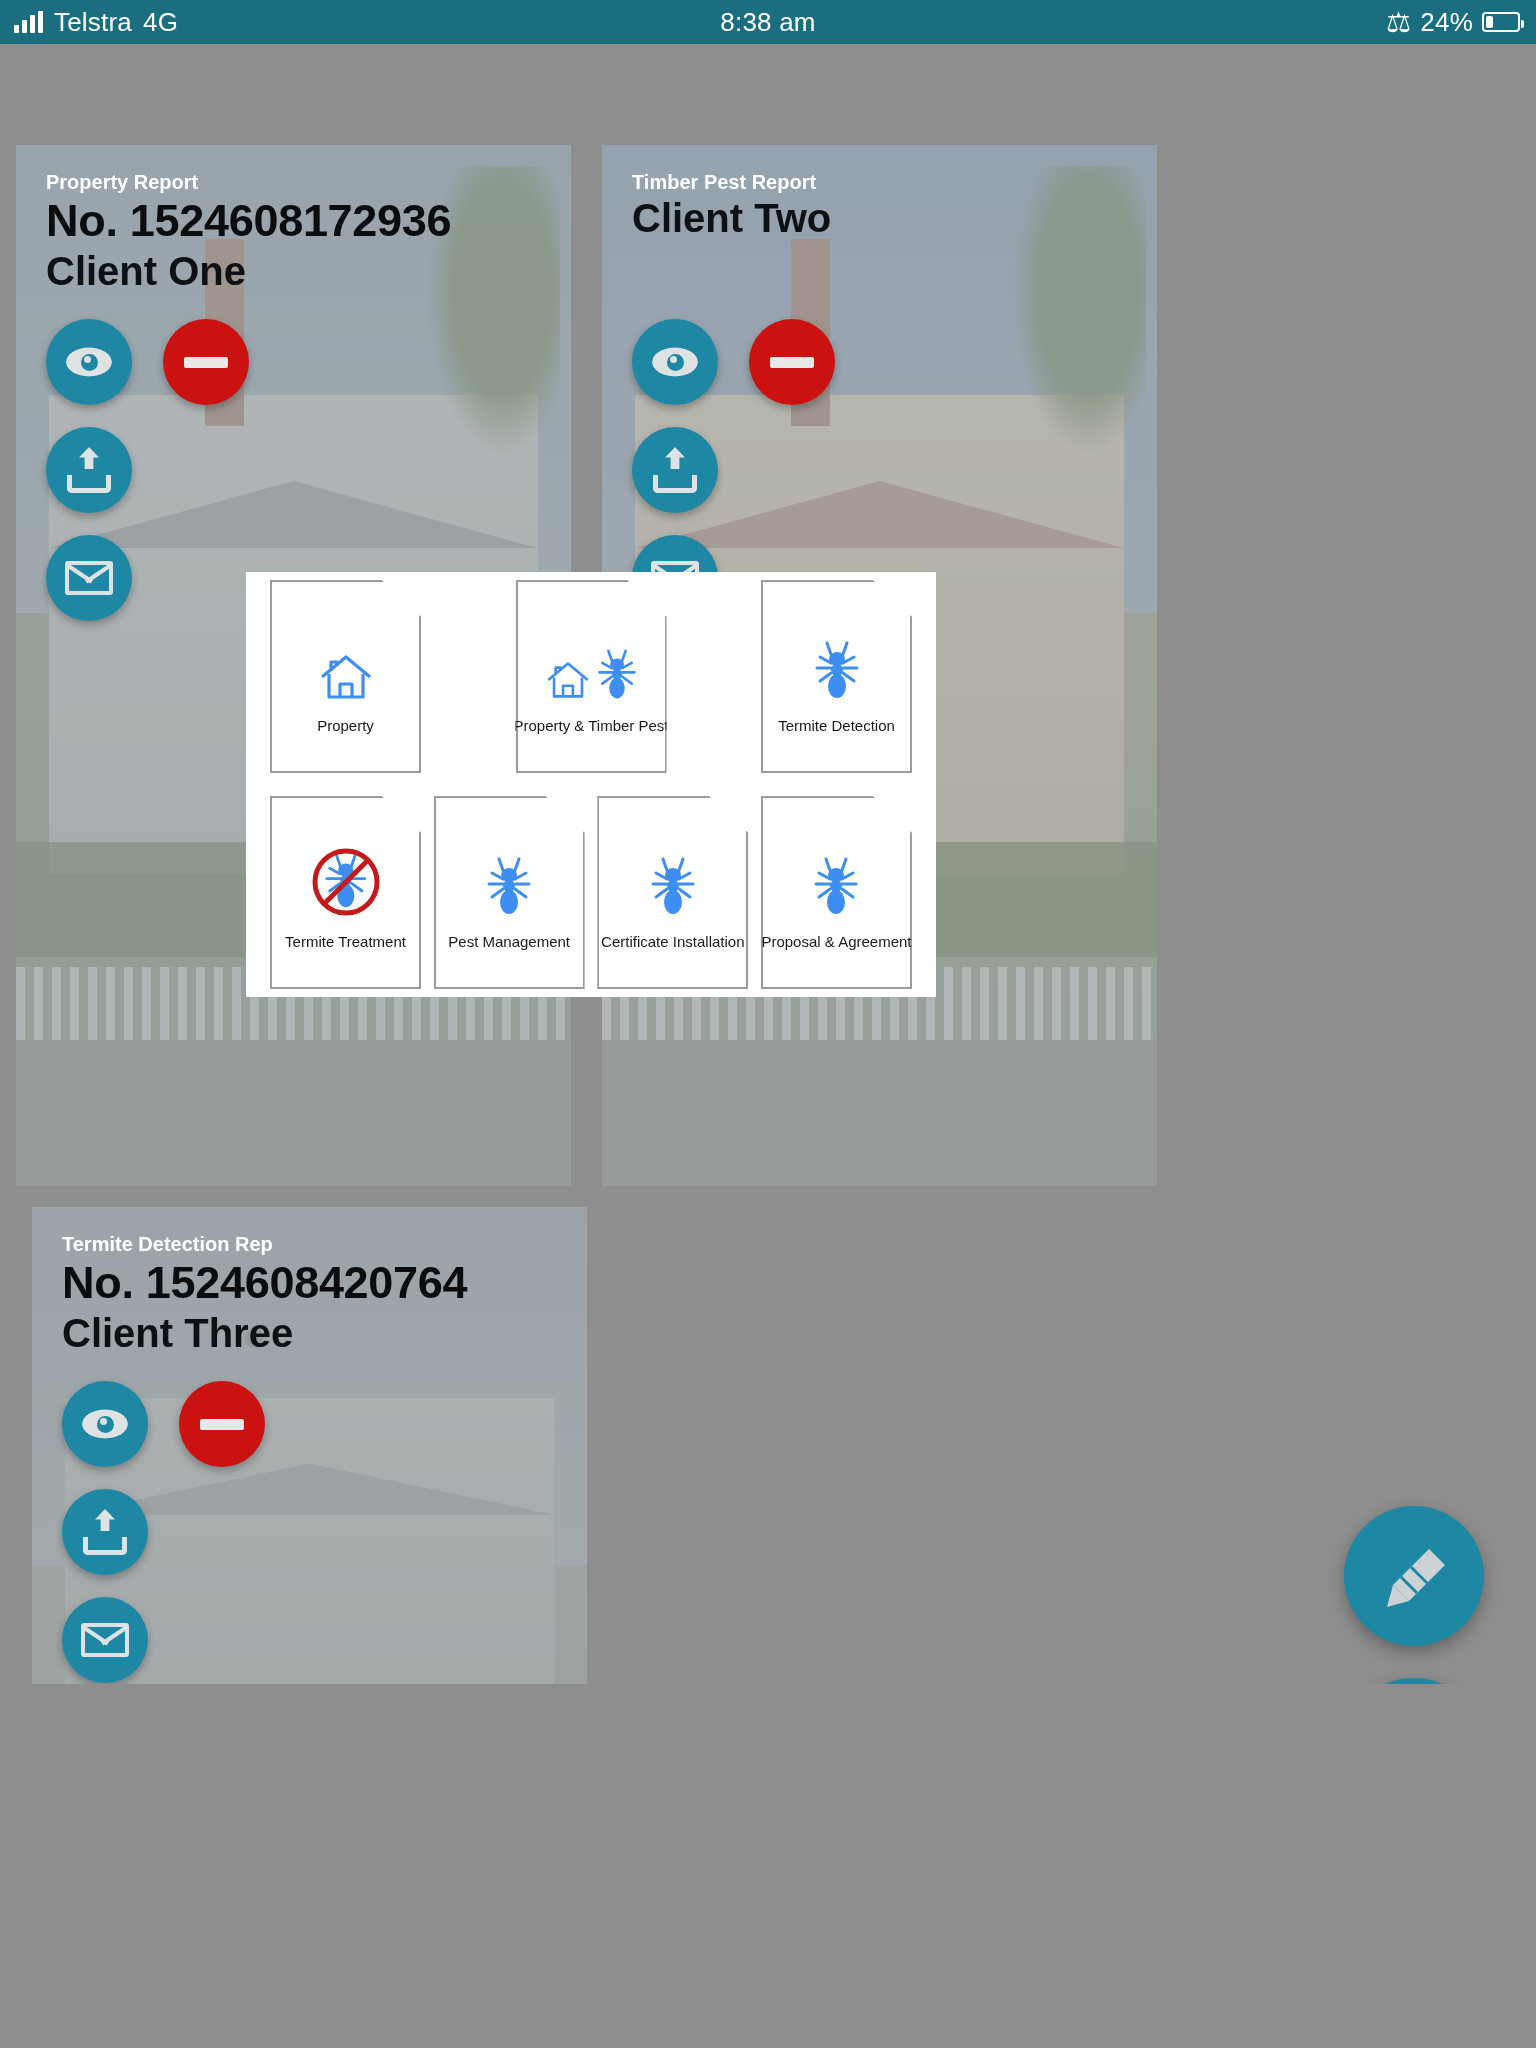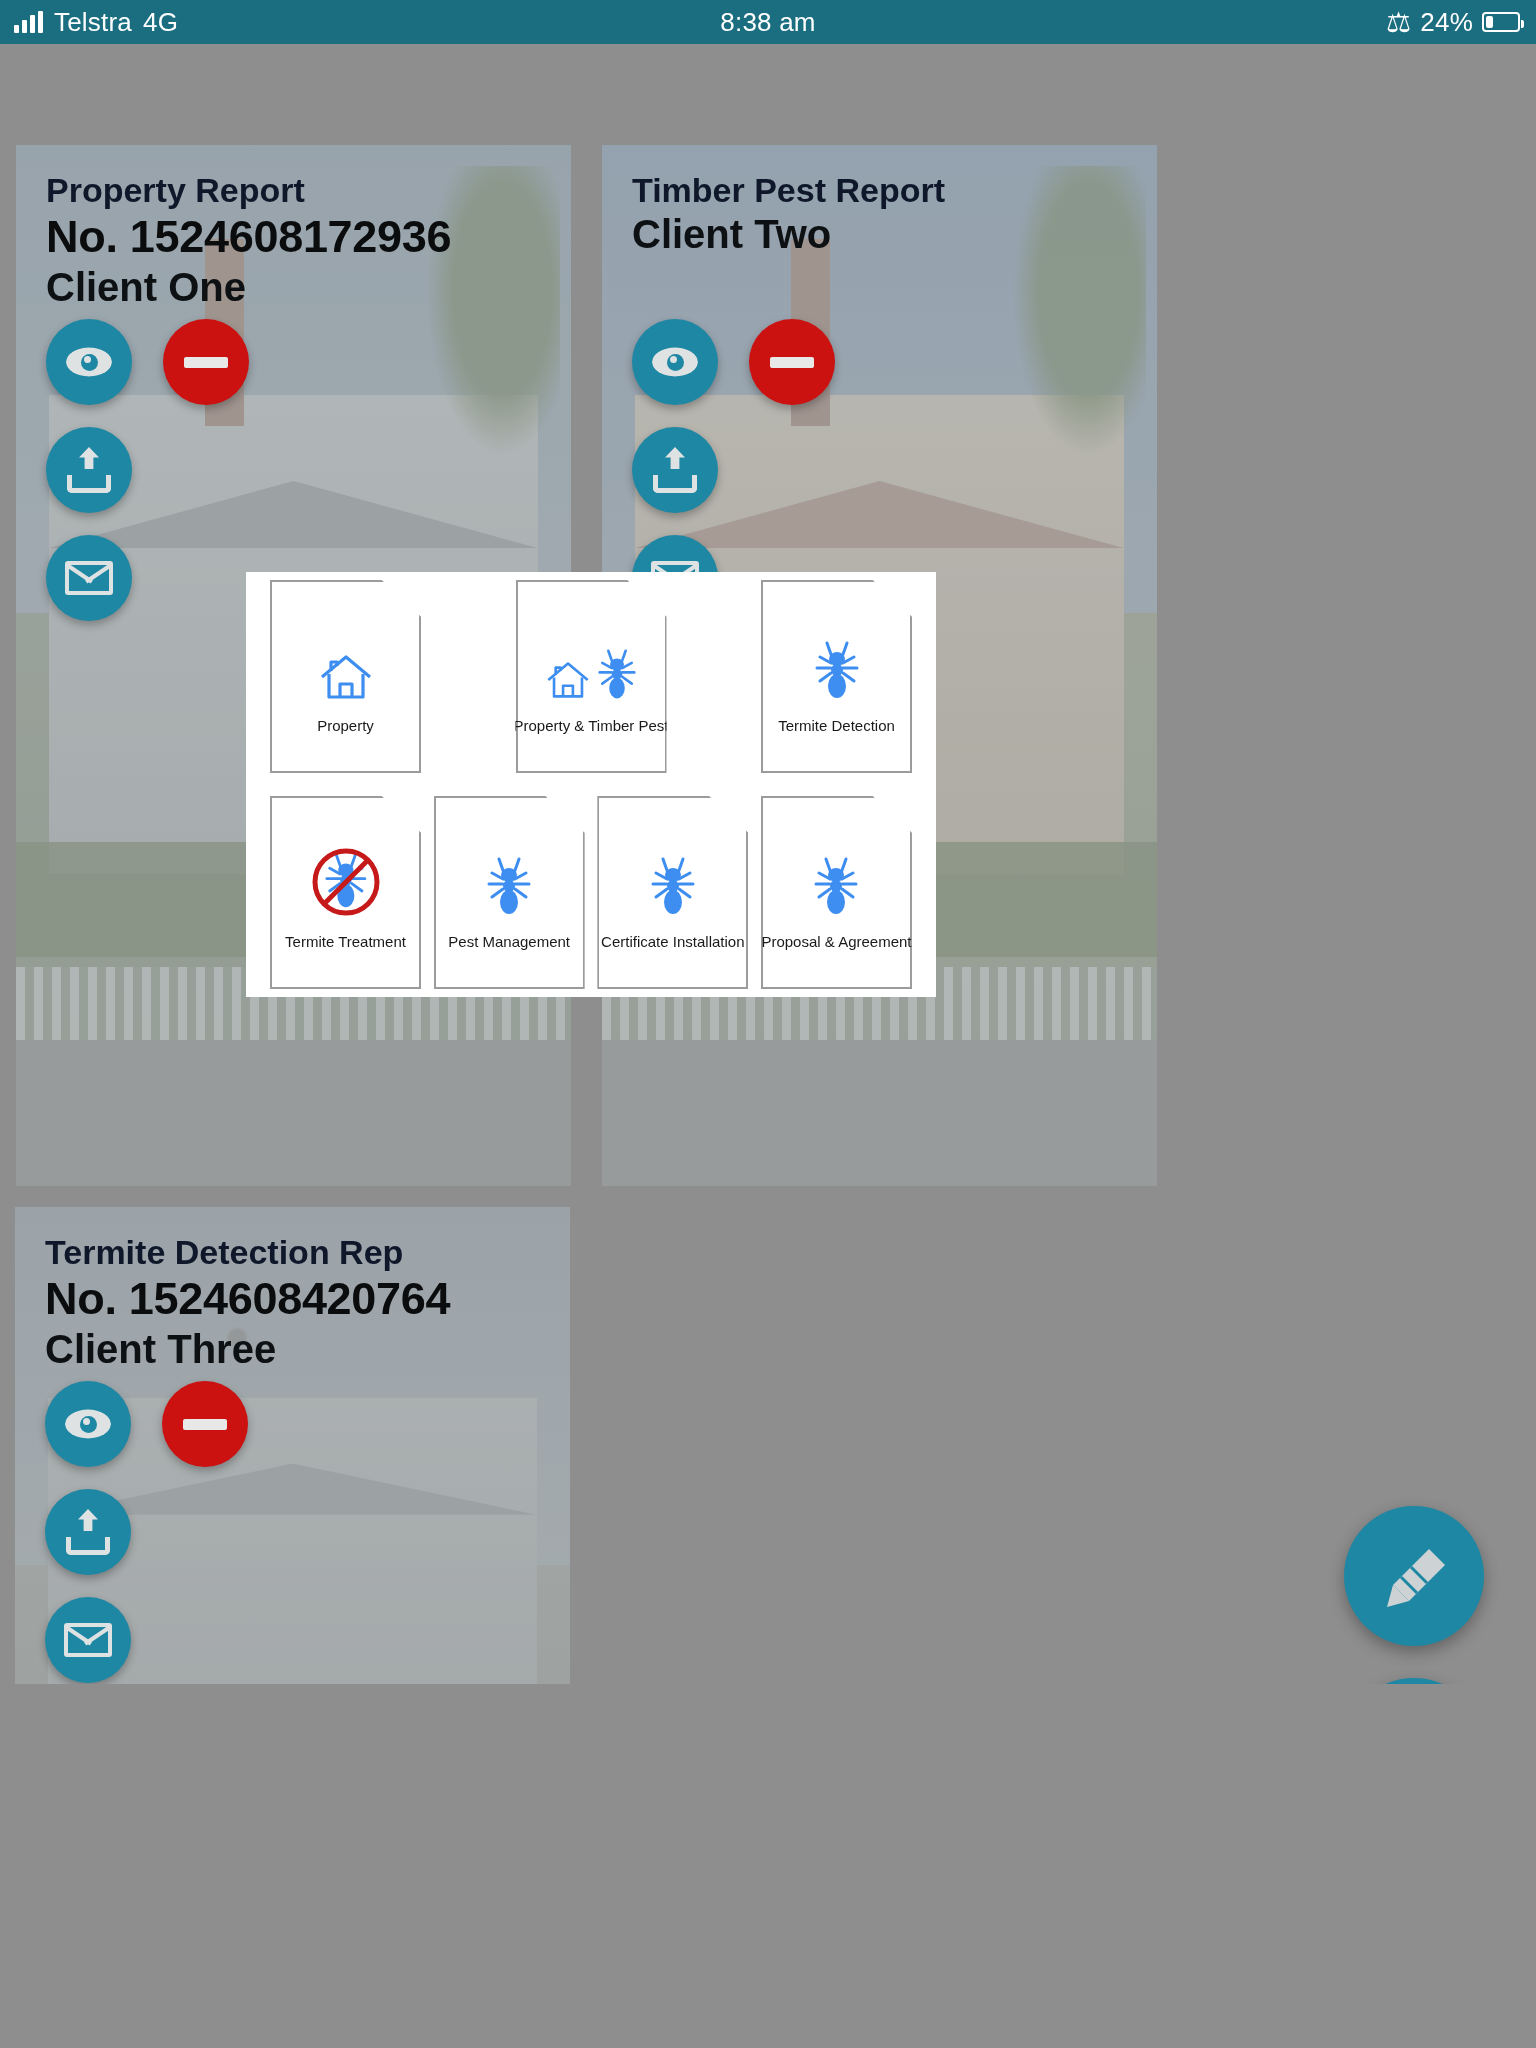--- a/index.html
+++ b/index.html
@@ -63,21 +63,21 @@
   }
 
   
   .content { position:absolute; top:118px; left:0; width:1536px; height:1930px; background:#8e8e8e; }
 
   .card {
     position: absolute; overflow: hidden; background:#7d8a92;
   }
   .card-1 { left: 16px;  top: 27px;   width: 555px;  height: 1041px; }
   .card-2 { left: 602px; top: 27px;   width: 555px;  height: 1041px; }
-  .card-3 { left: 15px;  top: 1089px; width: 555px;  height: 795px; }
+  .card-3 { left: 32px;  top: 1089px; width: 555px;  height: 795px; }
 
   .photo { position:absolute; inset:0; }
   .photo .sky { position:absolute; left:0; top:0; right:0; height:48%; background: linear-gradient(#9aa9b4, #a8b3ba); }
   .photo .grnd { position:absolute; left:0; bottom:0; right:0; height:55%; background: linear-gradient(#9ba595, #8d9a84); }
   .photo .house {
     position:absolute; left:6%; right:6%; top:24%; height:46%;
     background: linear-gradient(#c3c7c6, #b3b8b6);
   }
   .photo .roof {
     position:absolute; left:0%; right:0%; top:18%; height:14%;
@@ -100,21 +100,21 @@
   .photo.win .house { background: linear-gradient(#b9bcbb, #adb0af); }
   .photo.win .car { position:absolute; left:8%; bottom:9%; width:70%; height:16%;
     background: linear-gradient(#cfd2d3,#a9adae); border-radius: 50px 60px 12px 12px; }
   .photo.win .branches { position:absolute; left:12%; top:0; width:70%; height:55%;
     background: radial-gradient(circle at 40% 30%, rgba(120,105,90,.35) 0 2%, transparent 3%),
                 radial-gradient(circle at 65% 55%, rgba(120,105,90,.3) 0 2%, transparent 3%); }
 
   .card-scrim { position:absolute; inset:0; background: rgba(150,158,163,.42); }
 
   .card-head { position:absolute; left:30px; top:26px; right:12px; z-index:3; }
-  .card-type { font-size: 34px; font-weight: 700; color:#0f172a; line-height: 1.15; white-space: nowrap; }
+  .card-type { font-size: 20px; font-weight: 700; color:#ffffff; line-height: 1.15; white-space: nowrap; }
   .card-no   { font-size: 45px; font-weight: 700; color:#0a0c0d; line-height: 1.18; letter-spacing: -.3px; white-space: nowrap; }
   .card-client { font-size: 40px; font-weight: 700; color:#0e1113; line-height: 1.2; white-space: nowrap; }
 
   .actions { position:absolute; left:30px; top:174px; z-index:3; }
   .arow { display:flex; gap: 31px; }
   .fab-sm {
     width: 86px; height: 86px; border-radius: 50%;
     display:flex; align-items:center; justify-content:center;
     box-shadow: 0 4px 9px rgba(0,0,0,.28);
     margin-bottom: 22px;

